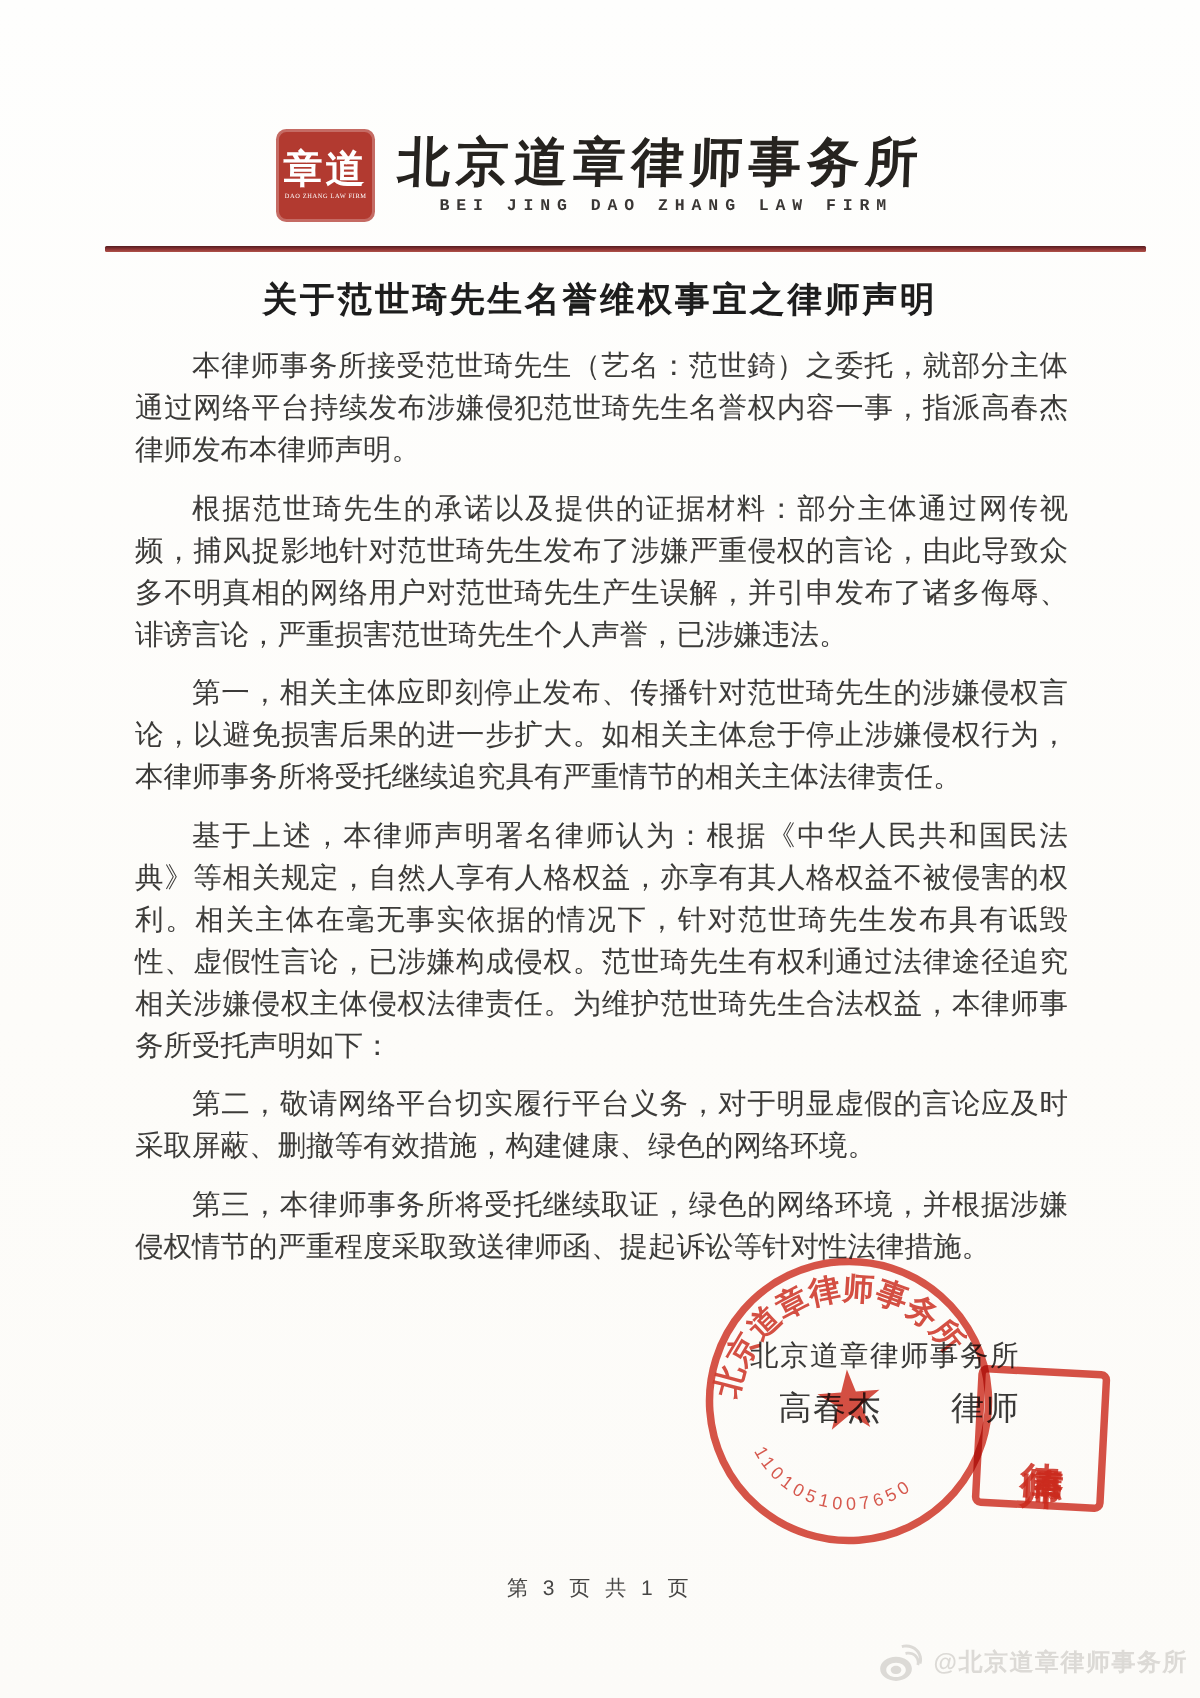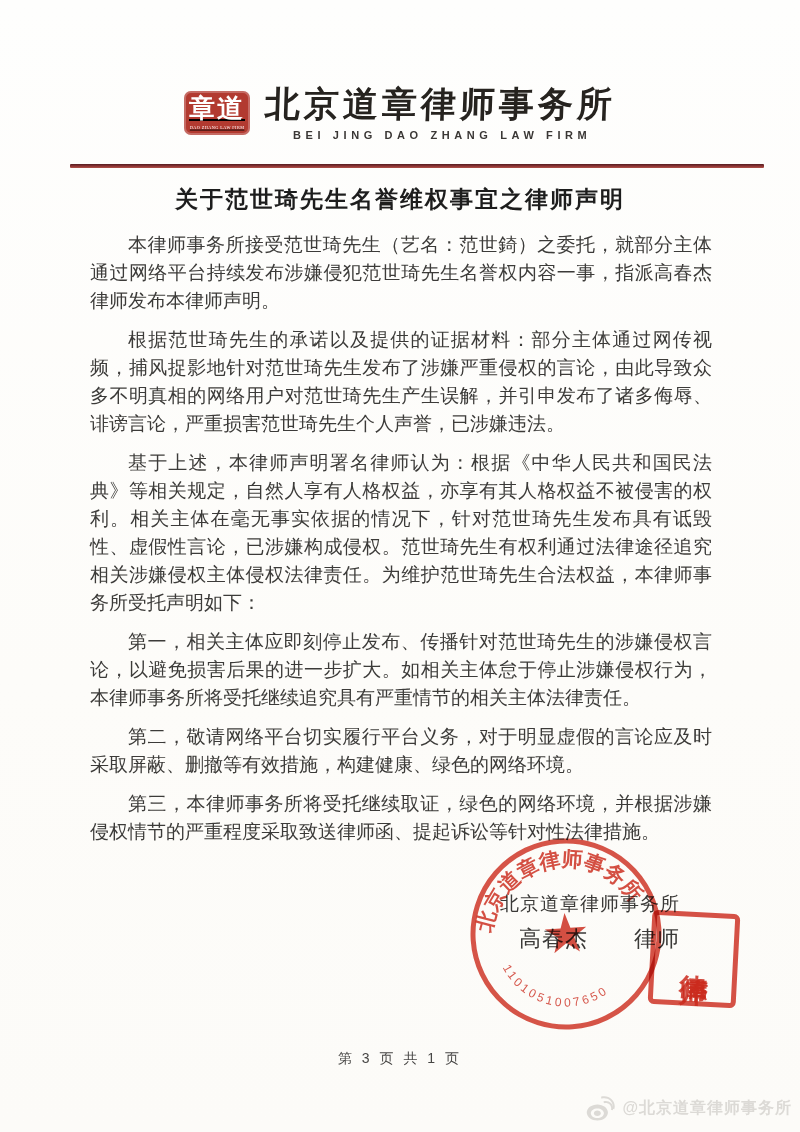--- a/index.html
+++ b/index.html
@@ -6,26 +6,26 @@
   body{
     width:800px;height:1132px;
     background:#fdfdfb;
     font-family:"Liberation Serif", serif;
     overflow:hidden;
   }
   .page{position:relative;width:800px;height:1132px;background:linear-gradient(180deg,#fefefd 0%,#fdfcf9 60%,#fcfbf8 100%);}
 
   
   .header{position:absolute;top:86px;left:0;width:100%;display:flex;justify-content:center;align-items:center;gap:15px;}
-  .seal{width:66px;height:44px;background:#b23a30;border-radius:7px;display:flex;flex-direction:column;align-items:center;justify-content:center;box-shadow:inset 0 0 0 2px rgba(255,255,255,.25);text-decoration:underline;}
+  .seal{width:66px;height:62px;background:#b23a30;border-radius:7px;display:flex;flex-direction:column;align-items:center;justify-content:center;box-shadow:inset 0 0 0 2px rgba(255,255,255,.25);}
   .seal-chars{color:#fff;font-weight:bold;font-size:26px;letter-spacing:2px;line-height:1;font-family:"Liberation Serif",serif;}
   .seal-sub{color:#fff;font-size:5px;letter-spacing:.5px;margin-top:3px;white-space:nowrap;transform:scale(.85);}
   .fname{display:flex;flex-direction:column;align-items:flex-start;}
   .fname-cn{font-size:35px;font-weight:bold;color:#26231f;letter-spacing:4px;line-height:1.1;font-family:"Liberation Serif",serif;transform:skewX(-2deg);}
-  .fname-en{font-size:11px;font-weight:bold;color:#3a3735;letter-spacing:4.6px;margin-top:4px;font-family:Liberation Sans, sans-serif;padding-left:28px;}
+  .fname-en{font-size:11px;font-weight:bold;color:#3a3735;letter-spacing:4.6px;margin-top:4px;font-family:Liberation Mono, monospace;padding-left:28px;}
 
   
   .divider{position:absolute;top:164px;left:70px;width:694px;height:4px;background:linear-gradient(180deg,#531c20 0%,#8e3434 55%,#b0524a 100%);border-radius:1px;}
 
   
   .doc-title{position:absolute;top:184px;left:0;width:100%;text-align:center;font-family:Liberation Sans, sans-serif;font-weight:bold;font-size:23px;color:#1d1d1d;letter-spacing:2px;}
 
   
   .body-text{position:absolute;top:231px;left:90px;width:622px;font-size:19px;line-height:28px;color:#3c3b39;text-align:justify;}
   .para{margin:0 0 11px 0;text-indent:2em;}
@@ -67,22 +67,22 @@
     </div>
   </div>
 
   <div class="divider"></div>
 
   <div class="doc-title">关于范世琦先生名誉维权事宜之律师声明</div>
 
   <div class="body-text">
     <p class="para">本律师事务所接受范世琦先生（艺名：范世錡）之委托，就部分主体通过网络平台持续发布涉嫌侵犯范世琦先生名誉权内容一事，指派高春杰律师发布本律师声明。</p>
     <p class="para">根据范世琦先生的承诺以及提供的证据材料：部分主体通过网传视频，捕风捉影地针对范世琦先生发布了涉嫌严重侵权的言论，由此导致众多不明真相的网络用户对范世琦先生产生误解，并引申发布了诸多侮辱、诽谤言论，严重损害范世琦先生个人声誉，已涉嫌违法。</p>
+    <p class="para">第一，相关主体应即刻停止发布、传播针对范世琦先生的涉嫌侵权言论，以避免损害后果的进一步扩大。如相关主体怠于停止涉嫌侵权行为，本律师事务所将受托继续追究具有严重情节的相关主体法律责任。</p>
     <p class="para">基于上述，本律师声明署名律师认为：根据《中华人民共和国民法典》等相关规定，自然人享有人格权益，亦享有其人格权益不被侵害的权利。相关主体在毫无事实依据的情况下，针对范世琦先生发布具有诋毁性、虚假性言论，已涉嫌构成侵权。范世琦先生有权利通过法律途径追究相关涉嫌侵权主体侵权法律责任。为维护范世琦先生合法权益，本律师事务所受托声明如下：</p>
-    <p class="para">第一，相关主体应即刻停止发布、传播针对范世琦先生的涉嫌侵权言论，以避免损害后果的进一步扩大。如相关主体怠于停止涉嫌侵权行为，本律师事务所将受托继续追究具有严重情节的相关主体法律责任。</p>
     <p class="para">第二，敬请网络平台切实履行平台义务，对于明显虚假的言论应及时采取屏蔽、删撤等有效措施，构建健康、绿色的网络环境。</p>
     <p class="para">第三，本律师事务所将受托继续取证，绿色的网络环境，并根据涉嫌侵权情节的严重程度采取致送律师函、提起诉讼等针对性法律措施。</p>
   </div>
 
   <div class="sig-firm">北京道章律师事务所</div>
   <div class="sig-lawyer">高春杰　　律师</div>
 
   <div class="stamp-round">
     <svg width="196" height="196" viewBox="0 0 196 196" xmlns="http://www.w3.org/2000/svg">
       <circle cx="98" cy="98" r="93" fill="none" stroke="rgba(206,44,30,.88)" stroke-width="5"></circle>

